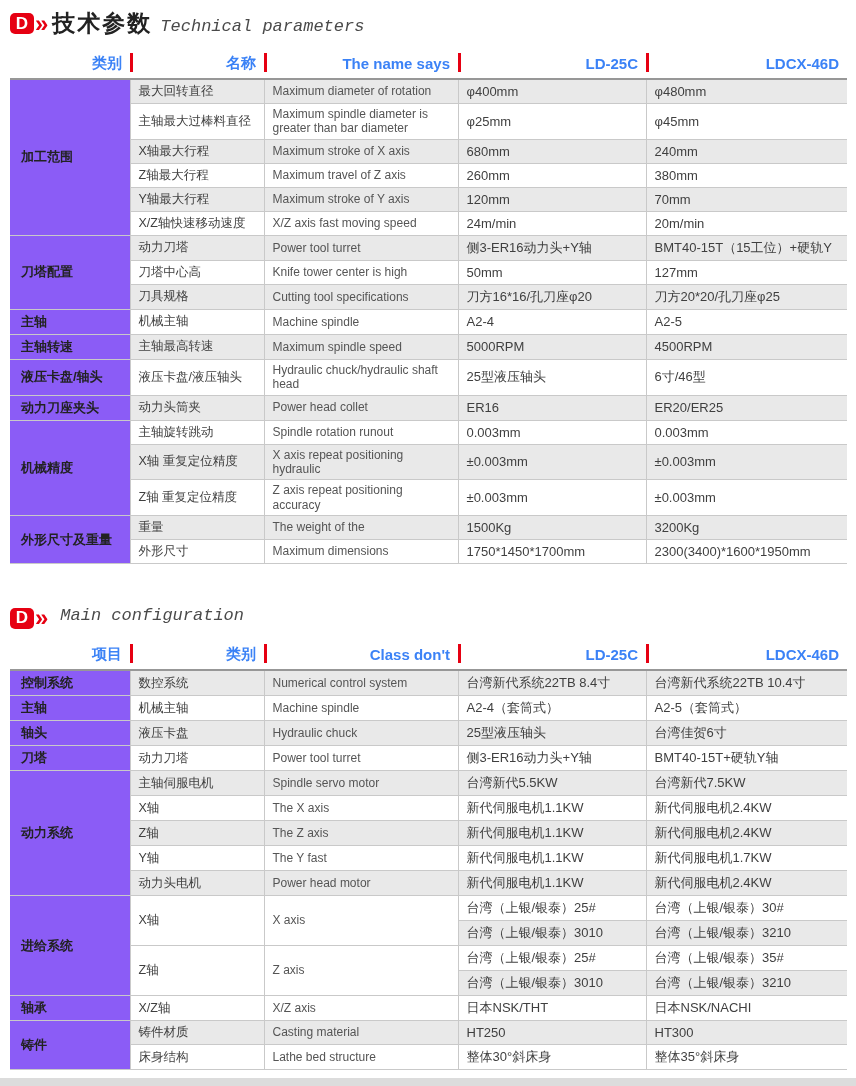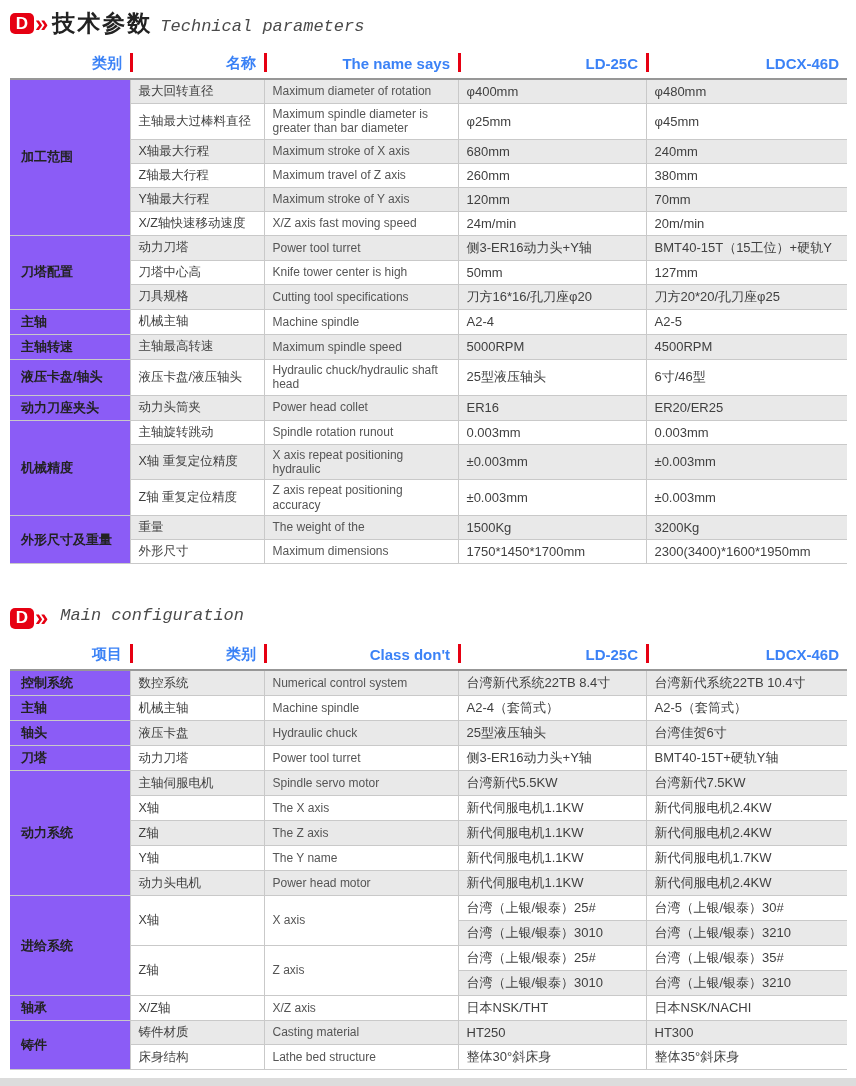--- a/index.html
+++ b/index.html
@@ -260,21 +260,21 @@
           <td class="vline val">新代伺服电机2.4KW</td>
         </tr>
         <tr>
           <td class="vline name g">Z轴</td>
           <td class="vline en g">The Z axis</td>
           <td class="vline val g">新代伺服电机1.1KW</td>
           <td class="vline val g">新代伺服电机2.4KW</td>
         </tr>
         <tr>
           <td class="vline name">Y轴</td>
-          <td class="vline en">The Y name</td>
+          <td class="vline en">The Y fast</td>
           <td class="vline val">新代伺服电机1.1KW</td>
           <td class="vline val">新代伺服电机1.7KW</td>
         </tr>
         <tr>
           <td class="vline name g">动力头电机</td>
           <td class="vline en g">Power head motor</td>
           <td class="vline val g">新代伺服电机1.1KW</td>
           <td class="vline val g">新代伺服电机2.4KW</td>
         </tr>
         <tr>

